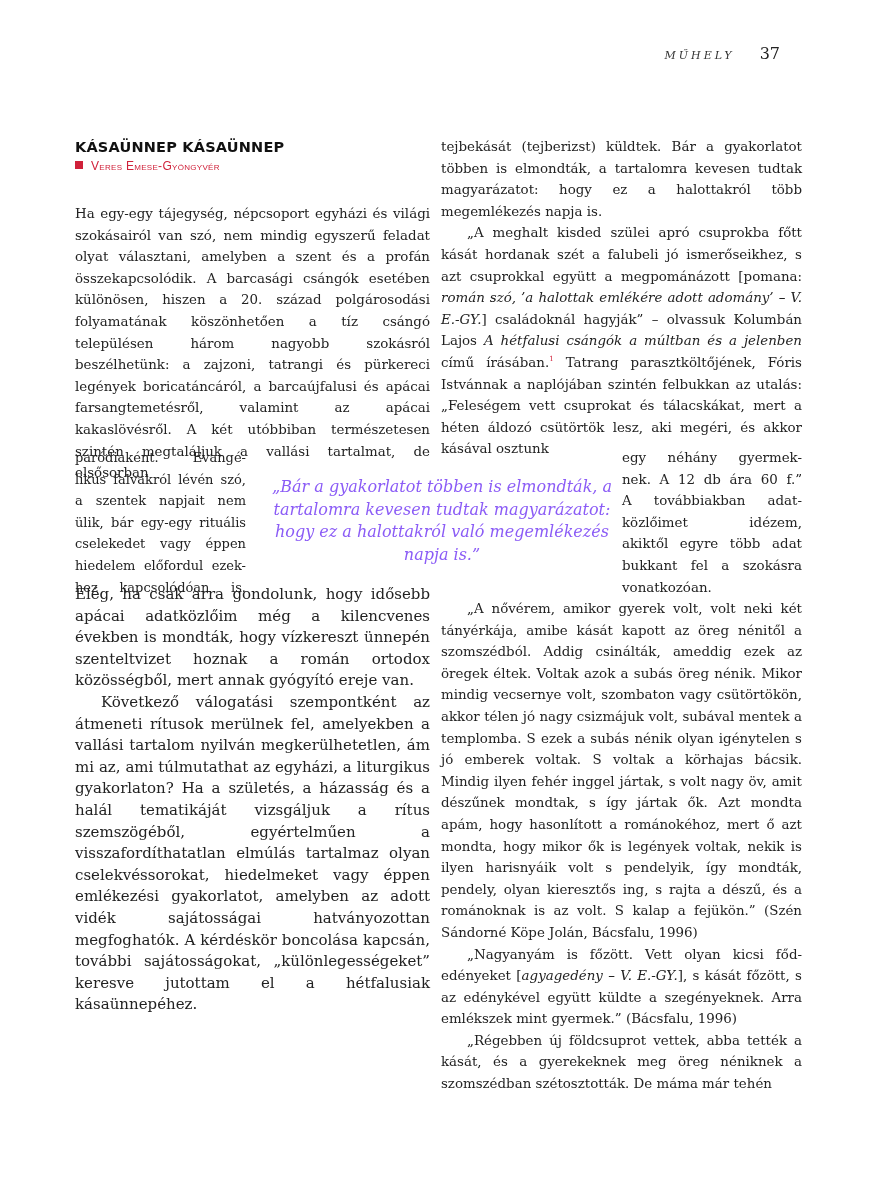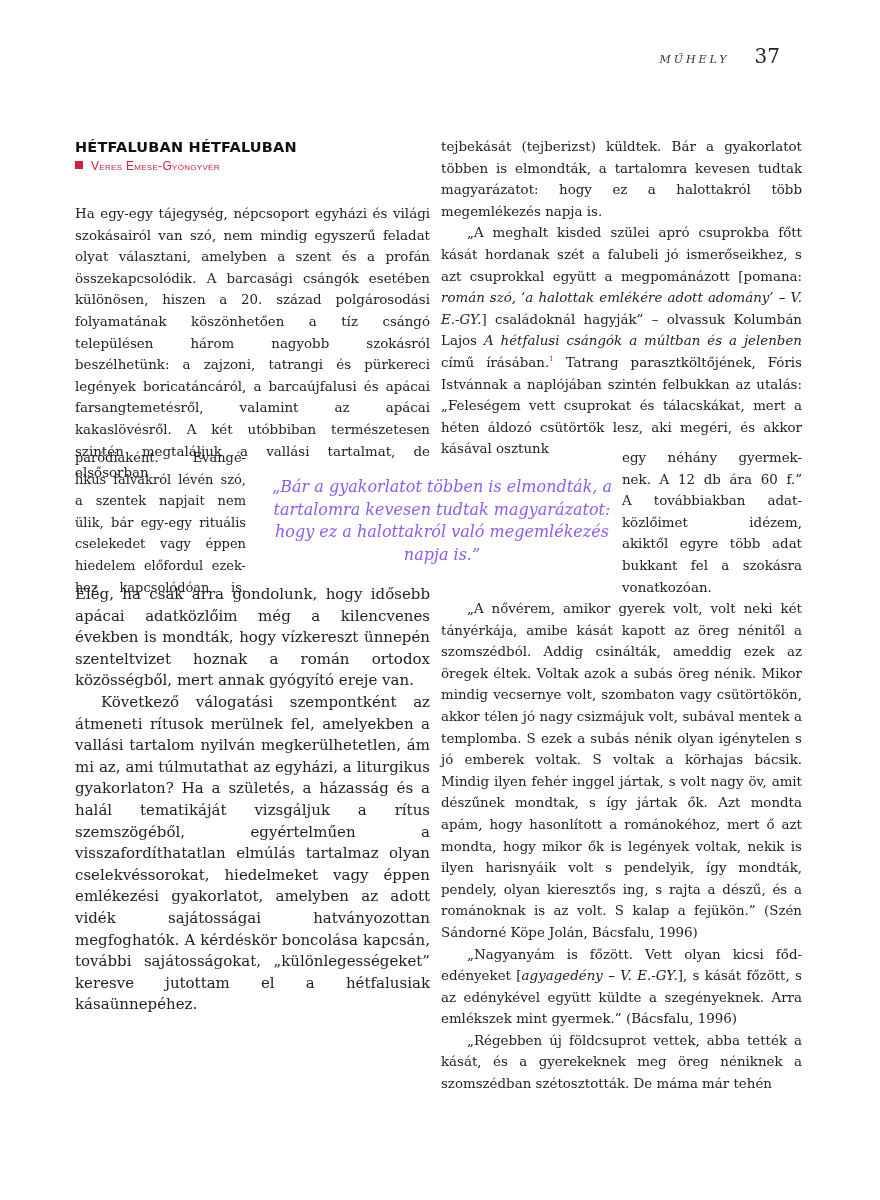--- a/index.html
+++ b/index.html
@@ -1,21 +1,21 @@
 <!DOCTYPE html>
 <html><head>
 <meta charset="utf-8">
 <style>
   html, body { margin: 0; padding: 0; background: #ffffff; }
   body { width: 880px; height: 1200px; position: relative; overflow: hidden; }
   .page { position: absolute; left: 0; top: 0; width: 880px; height: 1200px; background: #fff; }
 
   .running-head { position: absolute; top: 44px; right: 100px; font-family: "DejaVu Serif", serif; }
   .running-head .section { font-style: italic; font-size: 11px; letter-spacing: 3px; color: #333; margin-right: 20px; }
-  .running-head .pageno { font-size: 20px; color: #222; }
+  .running-head .pageno { font-size: 16px; color: #222; }
 
   .col { position: absolute; font-family: "DejaVu Serif", serif; font-size: 13.4px; line-height: 21.6px; color: #222; text-align: justify; }
   .col-left { left: 75px; top: 203px; width: 355px; }
   .col-right { left: 441px; top: 136px; width: 361px; }
 
   .title-block { position: absolute; left: 75px; top: 137px; width: 355px; }
   .title { font-family: "DejaVu Sans", sans-serif; font-weight: bold; font-size: 14.5px; letter-spacing: 0.2px; color: #111; margin: 0; line-height: 20px; }
   .author { font-family: Liberation Sans, sans-serif; font-size: 12px; color: #d0213a; line-height: 18px; font-variant: small-caps; letter-spacing: 0.3px; }
   .author .square { display: inline-block; width: 8px; height: 8px; background: #d0213a; margin-right: 8px; vertical-align: 1px; }
 
@@ -38,21 +38,21 @@
 <body>
 
 <div class="page">
 
   <div class="running-head">
     <span class="section">MŰHELY</span>
     <span class="pageno">37</span>
   </div>
 
   <div class="title-block">
-    <h1 class="title">HÉTFALUBAN HÉTFALUBAN</h1>
+    <h1 class="title">KÁSAÜNNEP KÁSAÜNNEP</h1>
     <div class="author">
       <span class="square"></span><span>Veres Emese-Gyöngyvér</span>
     </div>
   </div>
 
   <div class="col col-left">
     <p>Ha egy-egy tájegység, népcsoport egyházi és világi szokásairól van szó, nem mindig egyszerű feladat olyat választani, amelyben a szent és a profán összekapcsolódik. A barcasági csángók esetében különösen, hiszen a 20. század polgárosodási folyamatának köszönhetően a tíz csángó településen három nagyobb szokásról beszélhetünk: a zajzoni, tatrangi és pürkereci legények boricatáncáról, a barcaújfalusi és apácai farsangtemetésről, valamint az apácai kakaslövésről. A két utóbbiban természetesen szintén megtaláljuk a vallási tartalmat, de elsősorban</p>
   </div>
 
   <div class="wrap-left">

